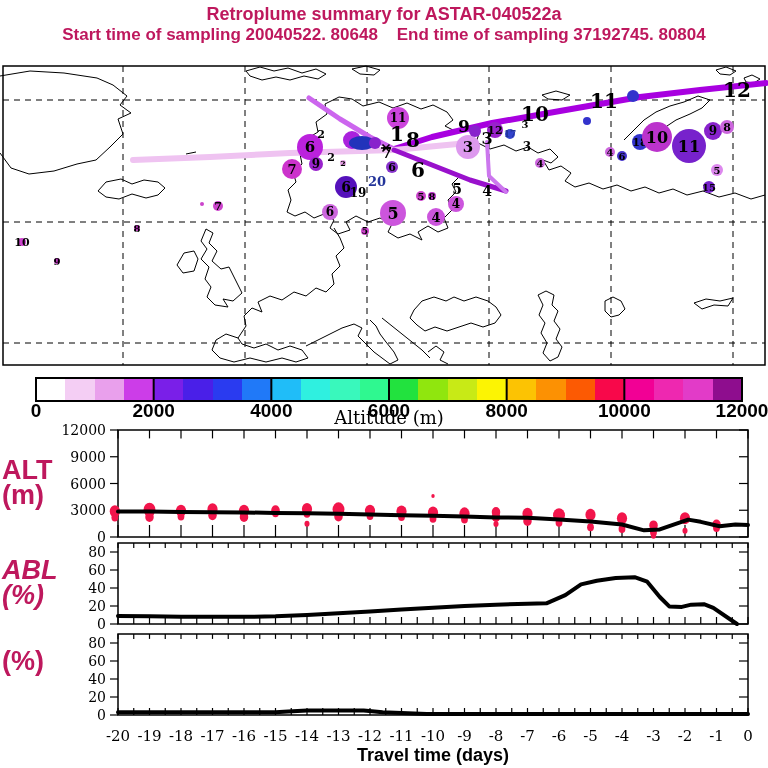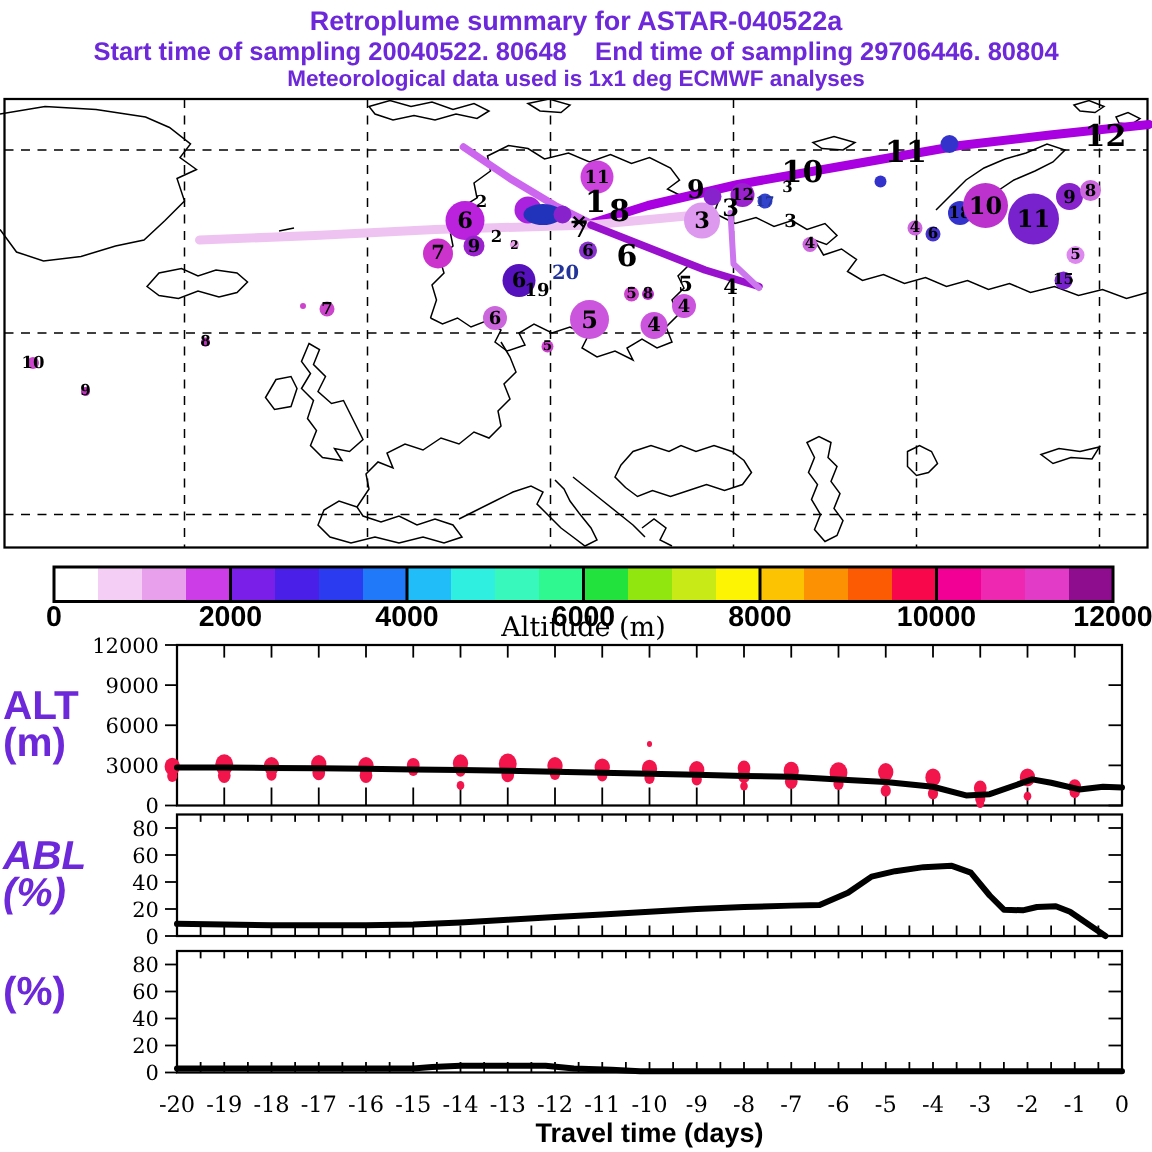--- a/index.html
+++ b/index.html
@@ -1,34 +1,33 @@
 <!DOCTYPE html>
 <html><head>
 <meta charset="utf-8">
 <style>
   html,body{margin:0;padding:0;background:#fff;}
   .page{position:relative;width:768px;height:768px;background:#fff;overflow:hidden;
-        font-family:"Liberation Sans",sans-serif;color:#6d28d9;}
+        font-family:"Liberation Sans",sans-serif;color:#be185d;}
   .title-line{position:absolute;left:0;width:768px;text-align:center;font-weight:bold;white-space:pre;}
   .t1{top:4px;font-size:18px;}
   .t2{top:25px;font-size:17px;}
   .t3{top:44px;font-size:15px;}
   .plabel{position:absolute;left:2px;width:110px;text-align:left;font-weight:bold;
           font-size:27px;line-height:25px;}
   svg text{font-family:"DejaVu Serif","Liberation Serif",serif;}
   svg .sans{font-family:"Liberation Sans",sans-serif;}
 </style>
 </head>
 <body>
 
 <div class="page">
 
   <div class="title-line t1">Retroplume summary for ASTAR-040522a</div>
-  <div class="title-line t2">Start time of sampling 20040522. 80648    End time of sampling 29706446. 80804</div>
-  <div class="title-line t3">Meteorological data used is 1x1 deg ECMWF analyses</div>
+  <div class="title-line t2">Start time of sampling 20040522. 80648    End time of sampling 37192745. 80804</div>
 
   <div class="plabel" style="top:458px;">
     <div>ALT</div>
     <div>(m)</div>
   </div>
   <div class="plabel" style="top:558px;font-style:italic;">
     <div>ABL</div>
     <div>(%)</div>
   </div>
   <div class="plabel" style="top:649px;">

